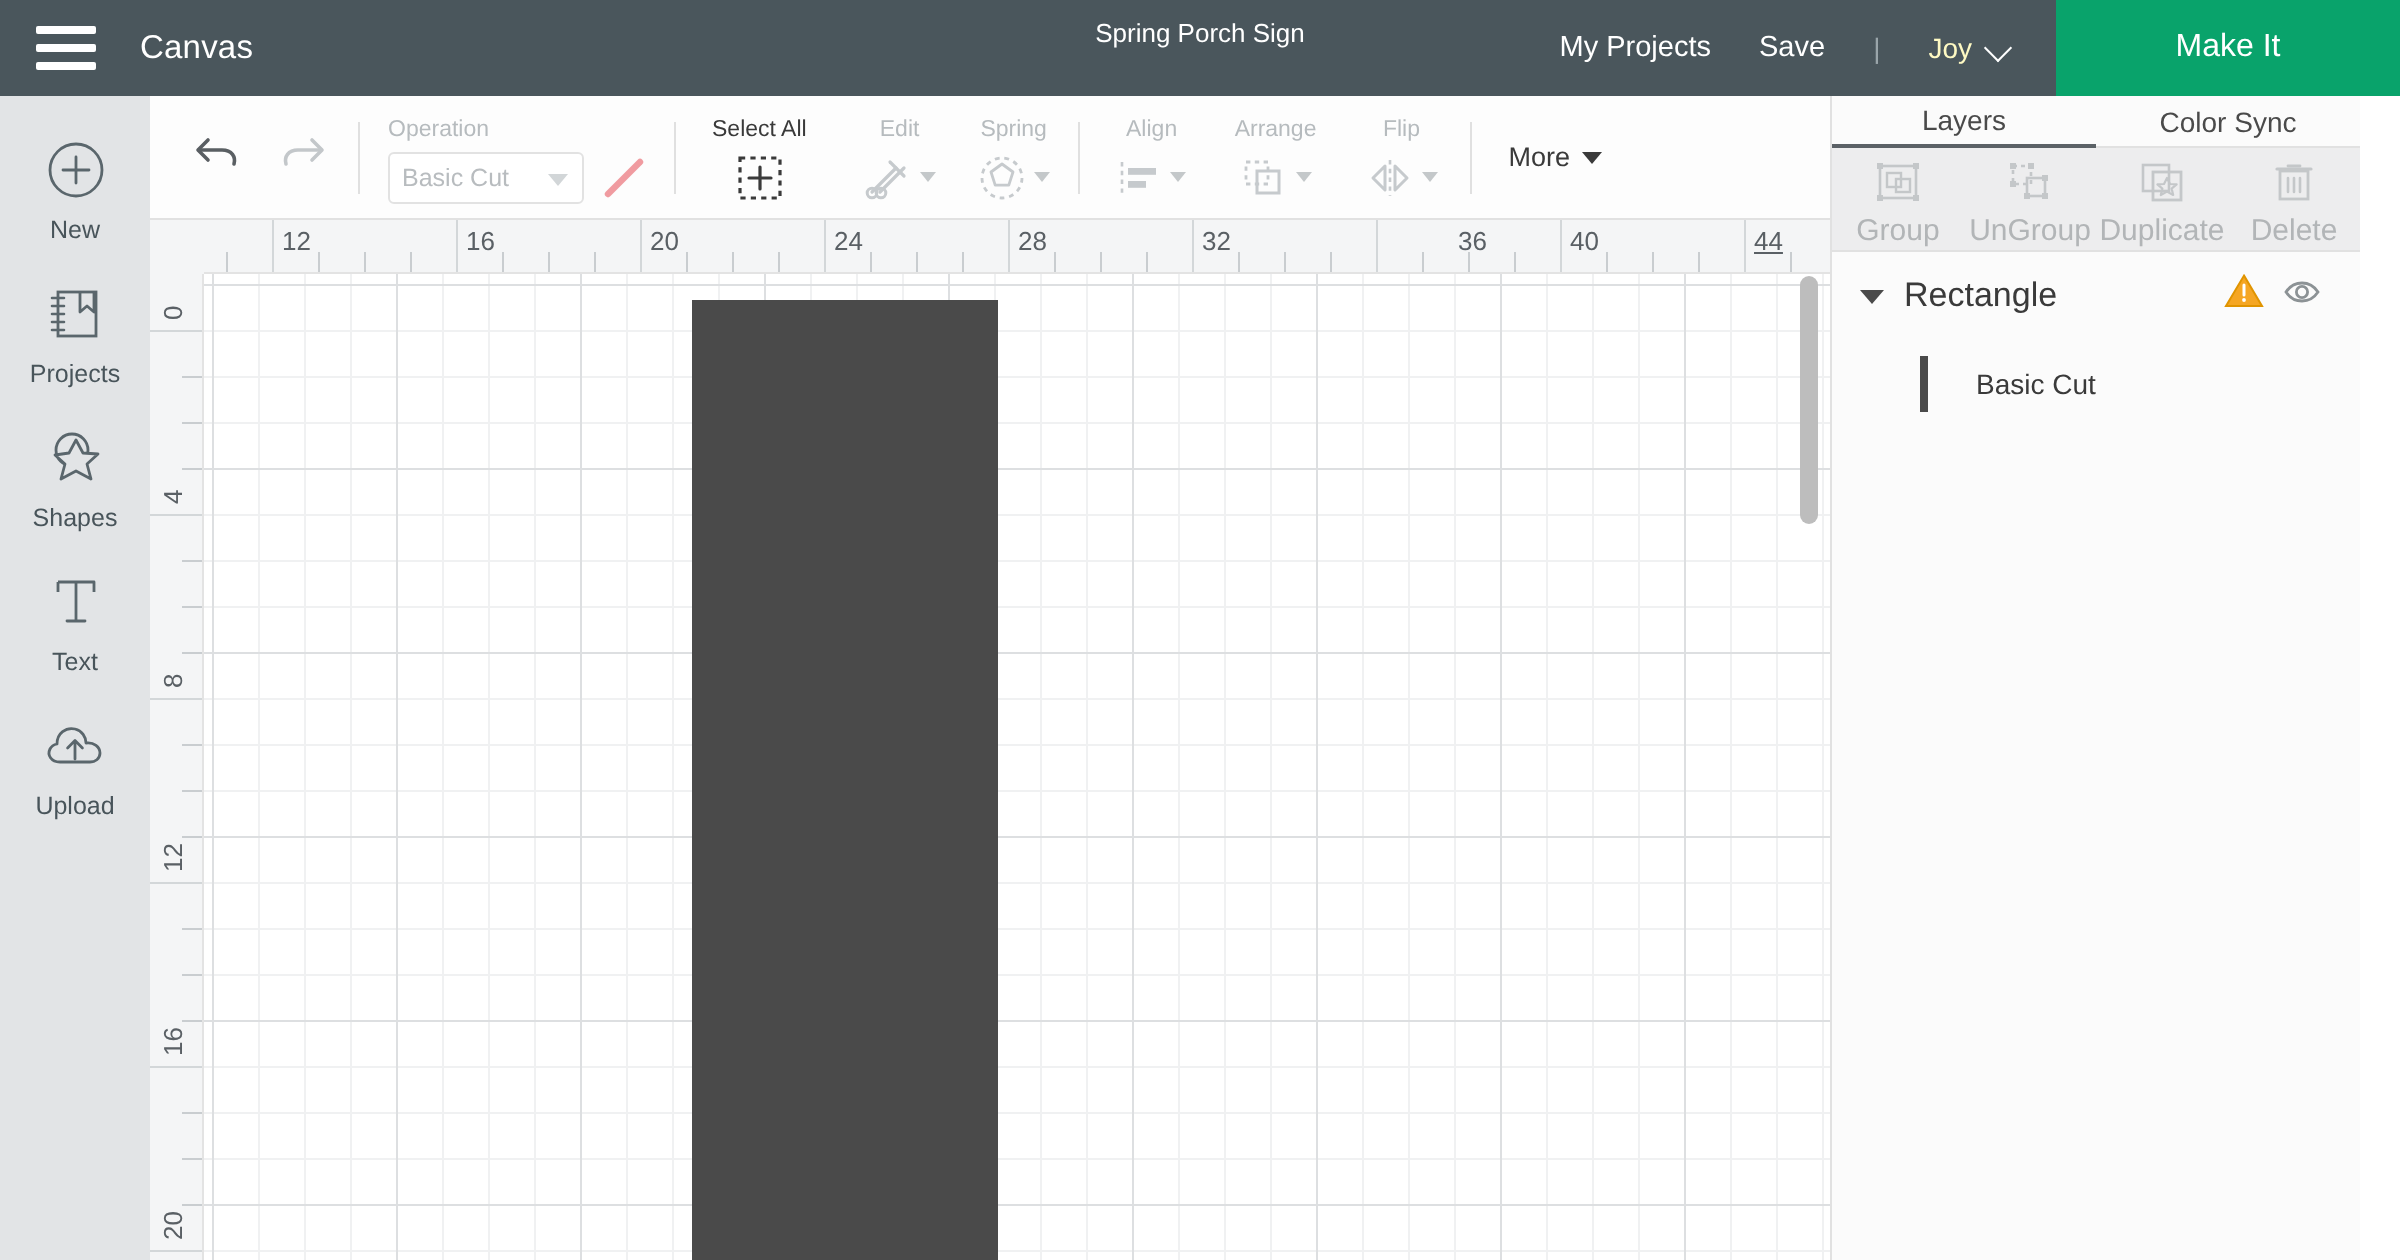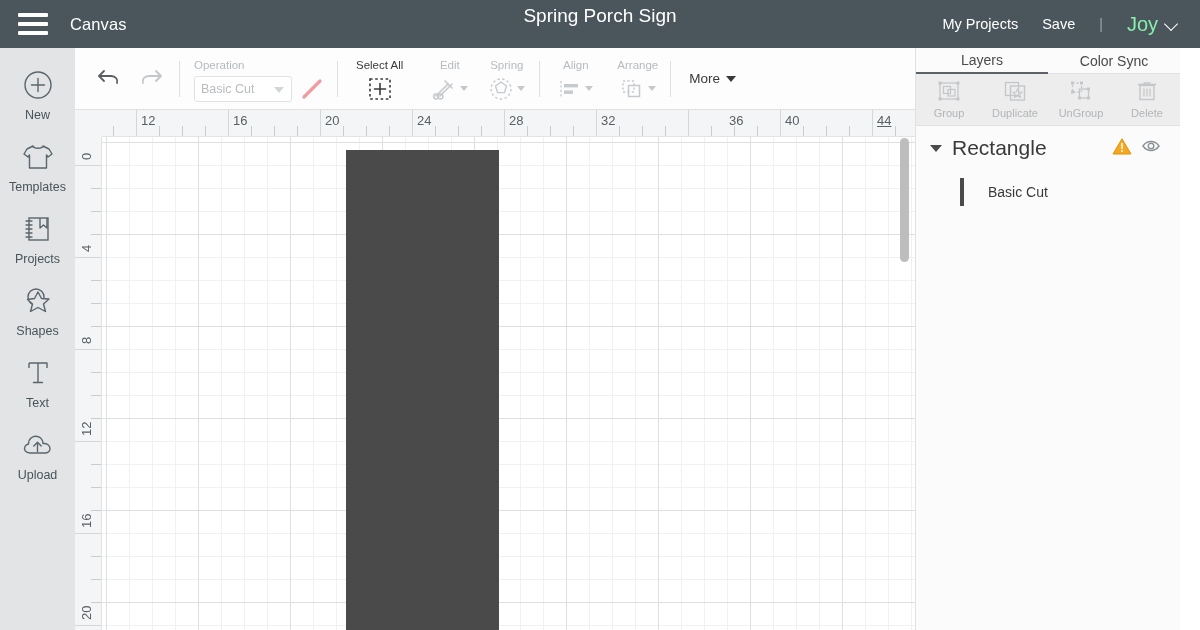--- a/index.html
+++ b/index.html
@@ -21,29 +21,29 @@
   .hamburger {
     width: 30px; height: 22px; margin-left: 18px; margin-right: 22px;
     display: flex; flex-direction: column; justify-content: space-between;
     cursor: pointer;
   }
   .hamburger span { display: block; height: 4px; width: 100%; background: #ffffff; border-radius: 1px; }
   .hdr-canvas { font-size: 16.5px; color: #ffffff; letter-spacing: .1px; }
   .hdr-title {
     position: absolute; left: 0; right: 0; top: 0; height: 32px;
     display: flex; align-items: center; justify-content: center;
-    font-size: 19px; color: #ffffff; pointer-events: none;
+    font-size: 13px; color: #ffffff; pointer-events: none;
   }
   .hdr-right {
     margin-left: auto; display: flex; align-items: center; height: 48px;
     position: relative; z-index: 3;
   }
   .hdr-link { font-size: 14.5px; color: #ffffff; margin-right: 24px; cursor: pointer; white-space: nowrap; }
   .hdr-sep { color: #9aa5aa; margin-right: 24px; font-size: 14px; }
-  .hdr-machine { font-size: 20px; color: #86efac; margin-right: 7px; }
+  .hdr-machine { font-size: 14px; color: #fef9c3; margin-right: 7px; }
   .chev {
     width: 13px; height: 13px; margin-right: 22px; position: relative; cursor: pointer;
   }
   .chev:before {
     content: ""; position: absolute; left: 1px; top: 1px;
     width: 9px; height: 9px;
     border-right: 1.6px solid #ffffff; border-bottom: 1.6px solid #ffffff;
     transform: rotate(45deg);
   }
   .make-it {
@@ -158,30 +158,30 @@
   .rtab.inactive { border-bottom: 1px solid #e1e1e1; }
   .ractions {
     display: flex; height: 52px; background: #ededee;
     border-bottom: 1px solid #e1e1e1; align-items: flex-start;
   }
   .raction {
     flex: 1; display: flex; flex-direction: column; align-items: center;
     padding-top: 5px; cursor: pointer;
   }
   .ra-ic { height: 24px; display: flex; align-items: center; justify-content: center; }
-  .ra-lbl { font-size: 11px; color: #b2b5b7; margin-top: 4px; }
+  .ra-lbl { font-size: 15px; color: #b2b5b7; margin-top: 4px; }
   .layer-row {
     display: flex; align-items: center; height: 44px; padding: 0 14px;
     background: #fbfbfb;
   }
   .layer-caret {
     width: 0; height: 0; border-left: 6px solid transparent; border-right: 6px solid transparent;
     border-top: 7px solid #4a4a4a; margin-right: 10px; cursor: pointer;
   }
-  .layer-name { font-size: 21px; color: #3a3a3a; }
+  .layer-name { font-size: 17px; color: #3a3a3a; }
   .layer-right { margin-left: auto; display: flex; align-items: center; gap: 10px; }
   .sublayer-row {
     display: flex; align-items: center; height: 44px; padding: 0 14px 0 44px;
     background: #fbfbfb;
   }
   .sub-swatch { width: 4px; height: 28px; background: #4a4a4a; margin-right: 24px; }
   .sub-name { font-size: 14px; color: #3a3a3a; }
 </style>
 </head>
 <body>
@@ -195,43 +195,36 @@
         <span></span>
     </div>
     <div class="hdr-canvas">Canvas</div>
     <div class="hdr-title">Spring Porch Sign</div>
     <div class="hdr-right">
       <div class="hdr-link">My Projects</div>
       <div class="hdr-link">Save</div>
       <div class="hdr-sep">|</div>
       <div class="hdr-machine">Joy</div>
       <div class="chev"></div>
+      <button class="make-it">Make It</button>
     </div>
   </div>
 
   <div class="sidebar">
 
     <div class="sb-item">
       <div class="sb-icon">
         <svg width="32" height="32" viewBox="0 0 32 32">
           <circle cx="16" cy="16" r="13" fill="none" stroke="#5a666c" stroke-width="1.4"></circle>
           <path d="M16 9.5v13M9.5 16h13" stroke="#5a666c" stroke-width="1.4" stroke-linecap="round"></path>
         </svg>
       </div>
       <div class="sb-label">New</div>
     </div>
 
-    <div class="sb-item">
-      <div class="sb-icon">
-        <svg width="34" height="30" viewBox="0 0 34 30">
-          <path d="M12 4 L6 7 L3 12 L7 15 L8.5 13 L8.5 26 L25.5 26 L25.5 13 L27 15 L31 12 L28 7 L22 4 C21 7 13 7 12 4 Z" fill="none" stroke="#5a666c" stroke-width="1.4" stroke-linejoin="round"></path>
-        </svg>
-      </div>
-      <div class="sb-label">Templates</div>
-    </div>
 
     <div class="sb-item">
       <div class="sb-icon">
         <svg width="30" height="30" viewBox="0 0 30 30">
           <rect x="6" y="4" width="19" height="22" fill="none" stroke="#5a666c" stroke-width="1.4"></rect>
           <path d="M3 7h6M3 11h6M3 15h6M3 19h6M3 23h6" stroke="#5a666c" stroke-width="1.3" stroke-linecap="round"></path>
           <path d="M17 4 L17 14 L20.5 11 L24 14 L24 4" fill="none" stroke="#5a666c" stroke-width="1.4" stroke-linejoin="round"></path>
         </svg>
       </div>
       <div class="sb-label">Projects</div>
@@ -362,20 +355,31 @@
         <div class="tb-lbl">Arrange</div>
         <div class="tb-ic">
           <svg width="26" height="24" viewBox="0 0 26 24">
             <rect x="4" y="4" width="11" height="11" fill="none" stroke="#c6cacd" stroke-width="1.4" stroke-dasharray="2.2 2.2"></rect>
             <rect x="9.5" y="8.5" width="11" height="11" fill="none" stroke="#c6cacd" stroke-width="1.5"></rect>
           </svg>
           <span class="caret-sm"></span>
         </div>
       </div>
 
+      <div class="tb-tool" style="padding-left:12px; padding-right:16px;">
+        <div class="tb-lbl">Flip</div>
+        <div class="tb-ic">
+          <svg width="26" height="24" viewBox="0 0 26 24">
+            <path d="M13 3 L13 21" stroke="#c6cacd" stroke-width="1.3" stroke-dasharray="2.2 2.2"></path>
+            <path d="M10.5 6 L4.5 12 L10.5 18 Z" fill="none" stroke="#c6cacd" stroke-width="1.5" stroke-linejoin="round"></path>
+            <path d="M15.5 6 L21.5 12 L15.5 18 Z" fill="none" stroke="#c6cacd" stroke-width="1.5" stroke-linejoin="round"></path>
+          </svg>
+          <span class="caret-sm"></span>
+        </div>
+      </div>
     </div>
 
     <div class="tb-divider"></div>
 
     <div class="more-btn">
       <span>More</span>
       <span class="more-caret"></span>
     </div>
 
   </div>
@@ -485,42 +489,42 @@
             <rect x="1.5" y="17.5" width="3" height="3" fill="#c4c7c9"></rect>
             <rect x="19.5" y="17.5" width="3" height="3" fill="#c4c7c9"></rect>
           </svg>
         </div>
         <div class="ra-lbl">Group</div>
       </div>
 
       <div class="raction">
         <div class="ra-ic">
           <svg width="24" height="22" viewBox="0 0 24 22">
-            <rect x="2.5" y="2.5" width="13" height="13" fill="none" stroke="#c4c7c9" stroke-width="1.3"></rect>
-            <rect x="7.5" y="6" width="14" height="14" fill="none" stroke="#c4c7c9" stroke-width="1.4"></rect>
-            <path d="M14.5 9 L16 12 L19.3 12.2 L16.8 14.3 L17.6 17.5 L14.5 15.8 L11.4 17.5 L12.2 14.3 L9.7 12.2 L13 12 Z" fill="none" stroke="#c4c7c9" stroke-width="1.1" stroke-linejoin="round"></path>
-          </svg>
-        </div>
-        <div class="ra-lbl">Duplicate</div>
-      </div>
-
-      <div class="raction">
-        <div class="ra-ic">
-          <svg width="24" height="22" viewBox="0 0 24 22">
             <rect x="3.5" y="3" width="9" height="9" fill="none" stroke="#c4c7c9" stroke-width="1.3" stroke-dasharray="2 2"></rect>
             <rect x="10.5" y="9" width="9" height="9" fill="none" stroke="#c4c7c9" stroke-width="1.3"></rect>
             <rect x="2" y="1.5" width="3" height="3" fill="#c4c7c9"></rect>
             <rect x="11" y="1.5" width="3" height="3" fill="#c4c7c9"></rect>
             <rect x="2" y="10.5" width="3" height="3" fill="#c4c7c9"></rect>
             <rect x="18" y="16.5" width="3" height="3" fill="#c4c7c9"></rect>
             <rect x="9" y="16.5" width="3" height="3" fill="#c4c7c9"></rect>
             <rect x="18" y="7.5" width="3" height="3" fill="#c4c7c9"></rect>
           </svg>
         </div>
         <div class="ra-lbl">UnGroup</div>
+      </div>
+
+      <div class="raction">
+        <div class="ra-ic">
+          <svg width="24" height="22" viewBox="0 0 24 22">
+            <rect x="2.5" y="2.5" width="13" height="13" fill="none" stroke="#c4c7c9" stroke-width="1.3"></rect>
+            <rect x="7.5" y="6" width="14" height="14" fill="none" stroke="#c4c7c9" stroke-width="1.4"></rect>
+            <path d="M14.5 9 L16 12 L19.3 12.2 L16.8 14.3 L17.6 17.5 L14.5 15.8 L11.4 17.5 L12.2 14.3 L9.7 12.2 L13 12 Z" fill="none" stroke="#c4c7c9" stroke-width="1.1" stroke-linejoin="round"></path>
+          </svg>
+        </div>
+        <div class="ra-lbl">Duplicate</div>
       </div>
 
       <div class="raction">
         <div class="ra-ic">
           <svg width="22" height="22" viewBox="0 0 22 22">
             <rect x="4" y="5.5" width="14" height="14" fill="none" stroke="#c4c7c9" stroke-width="1.4"></rect>
             <path d="M2.5 4.5 L19.5 4.5" stroke="#c4c7c9" stroke-width="1.6" stroke-linecap="round"></path>
             <path d="M8 3 L14 3" stroke="#c4c7c9" stroke-width="1.4" stroke-linecap="round"></path>
             <path d="M8 9 L8 16 M11 9 L11 16 M14 9 L14 16" stroke="#c4c7c9" stroke-width="1.3" stroke-linecap="round"></path>
           </svg>

